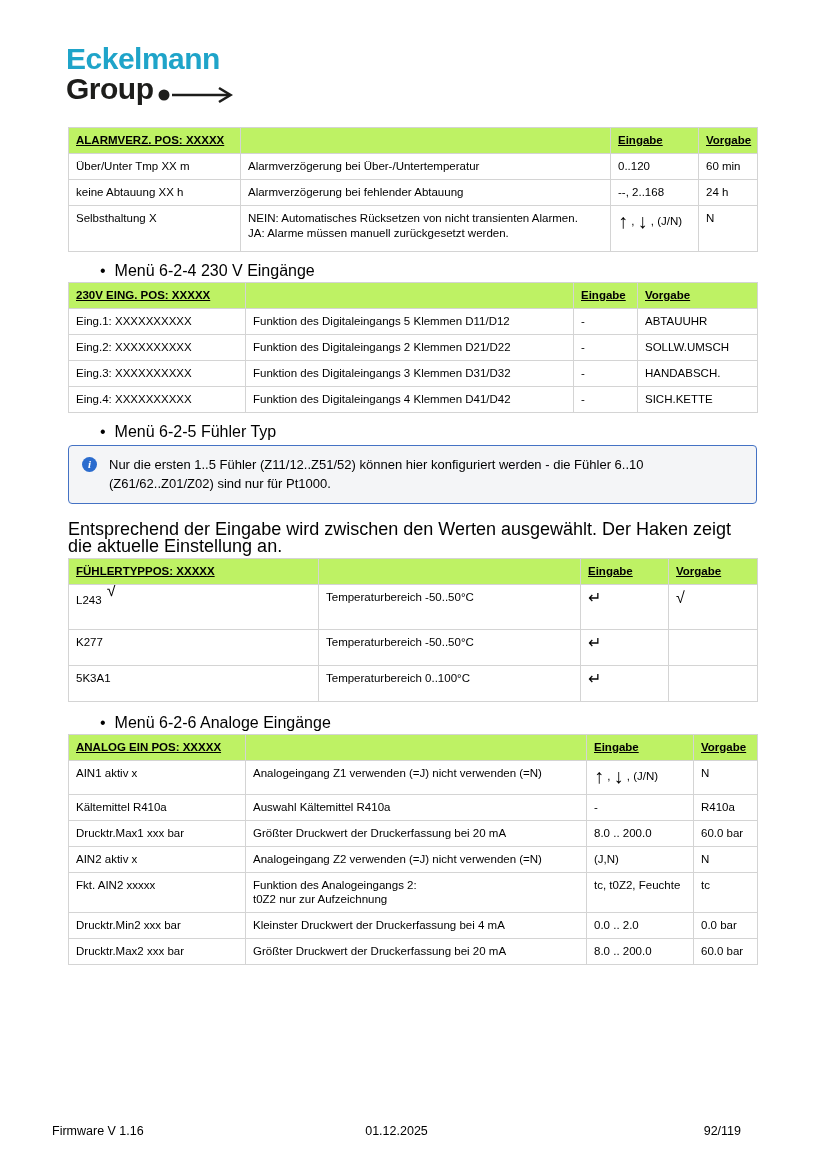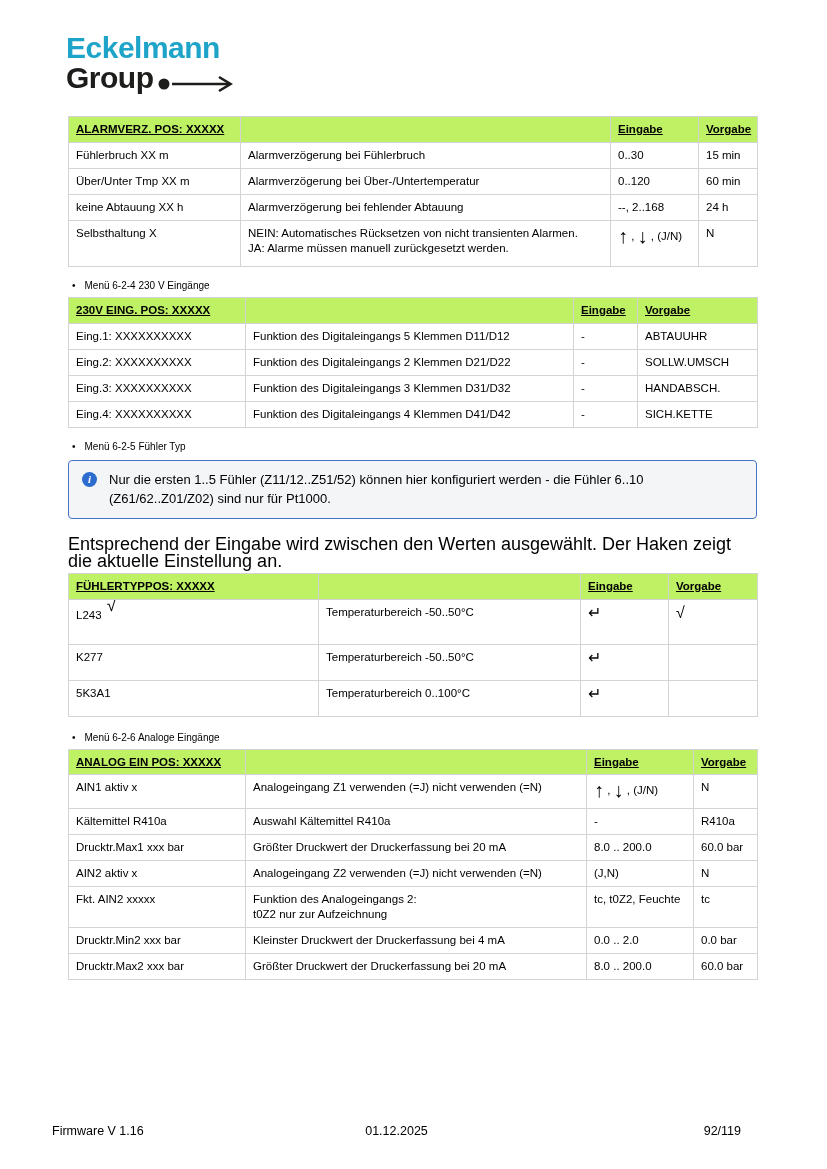--- a/index.html
+++ b/index.html
@@ -3,41 +3,41 @@
 <meta charset="utf-8">
 <style>
   html,body{margin:0;padding:0;}
   body{
     width:827px;height:1169px;background:#ffffff;color:#000;
     font-family:"Liberation Sans",sans-serif;position:relative;overflow:hidden;
   }
   .content{margin-left:68px;width:689px;}
 
   
-  .logo{padding-top:32px;margin-left:-2px;}
+  .logo{padding-top:43px;margin-left:-2px;}
   .logo-brand{font-size:30px;font-weight:bold;color:#1fa4c9;line-height:31px;letter-spacing:-0.5px;}
   .logo-line2{display:flex;align-items:flex-end;gap:3px;}
   .logo-group{font-size:30px;font-weight:bold;color:#1d1d1b;line-height:30px;letter-spacing:-0.5px;}
   .logo-arrow{display:block;}
 
   
   table.ptable{border-collapse:collapse;table-layout:fixed;width:689px;}
   .ptable td{
     border:1px solid #d4d4d4;font-size:11.5px;line-height:1.3;
     padding:5px 7px;vertical-align:top;white-space:pre-line;overflow:hidden;
   }
   .ptable tr.thead td{background:#bef264;font-weight:bold;text-decoration:underline;}
   .t-m23{margin-top:23px;}
   .arr{font-size:20px;line-height:1;vertical-align:-3px;}
   .enter{font-size:16px;line-height:1;}
   .check{font-size:16px;line-height:1;}
   .c-param .check{position:relative;top:-8px;left:2px;font-size:17px;}
 
   
-  .bullet{font-size:10px;line-height:17px;margin:10px 0 3px 4px;}
+  .bullet{font-size:16px;line-height:17px;margin:10px 0 3px 32px;}
   .bullet .dot{margin-right:9px;}
 
   
   .infobox{
     display:flex;gap:12px;border:1px solid #4472c4;background:#f4f5f7;
     border-radius:4px;padding:9px 12px 9px 13px;margin-top:5px;
     font-size:13px;line-height:1.5;align-items:flex-start;
   }
   .info-icon{
     flex:0 0 auto;width:15px;height:15px;border-radius:50%;background:#2b6cce;
@@ -83,26 +83,20 @@
         <col style="width:88px">
         <col style="width:59px">
       </colgroup>
       <tbody>
         <tr class="thead" style="height:25px">
           <td>ALARMVERZ. POS: XXXXX</td>
           <td></td>
           <td>Eingabe</td>
           <td>Vorgabe</td>
         </tr>
-        <tr style="height:25px">
-          <td class="c-param">Fühlerbruch XX m</td>
-          <td class="c-desc">Alarmverzögerung bei Fühlerbruch</td>
-          <td class="c-ein">0..30</td>
-          <td class="c-vor">15 min</td>
-        </tr>
         <tr style="height:26px">
           <td class="c-param">Über/Unter Tmp XX m</td>
           <td class="c-desc">Alarmverzögerung bei Über-/Untertemperatur</td>
           <td class="c-ein">0..120</td>
           <td class="c-vor">60 min</td>
         </tr>
         <tr style="height:25px">
           <td class="c-param">keine Abtauung XX h</td>
           <td class="c-desc">Alarmverzögerung bei fehlender Abtauung</td>
           <td class="c-ein">--, 2..168</td>

